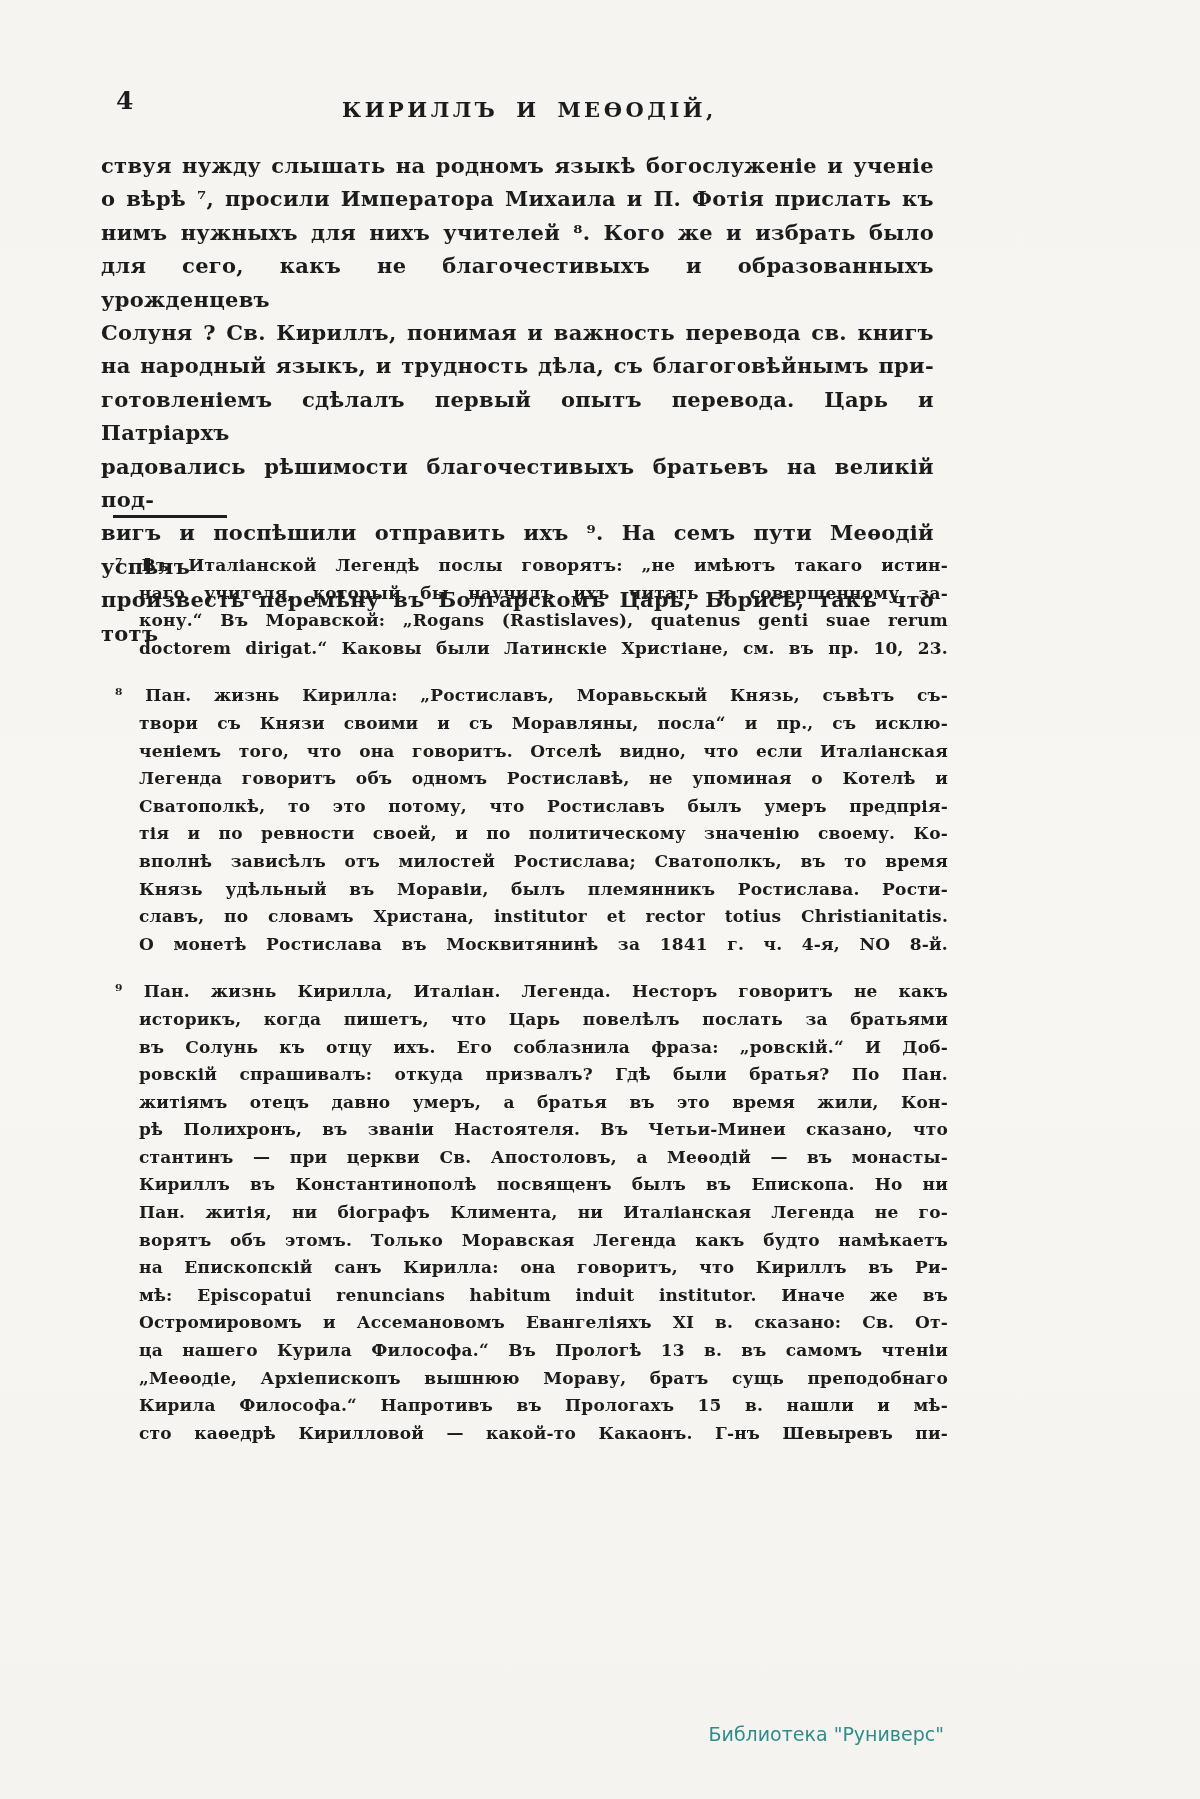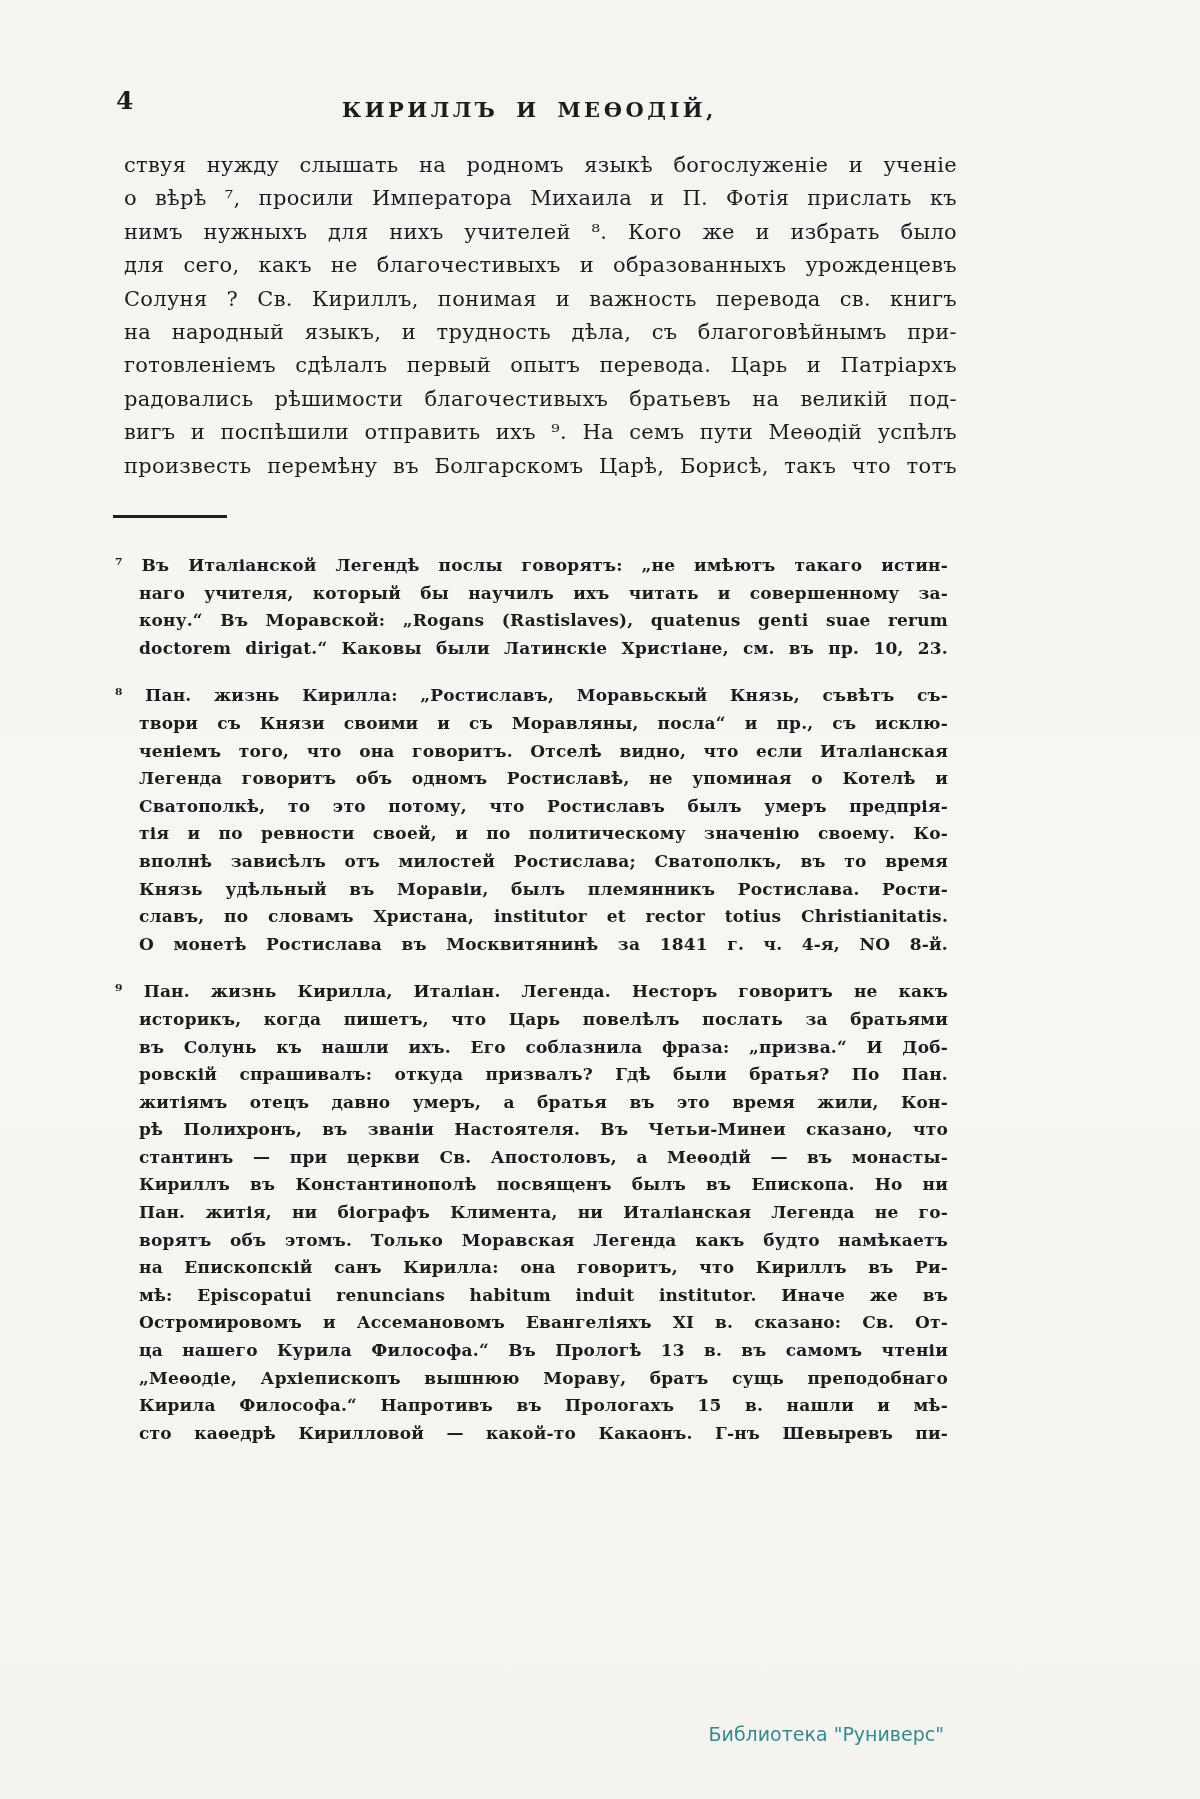--- a/index.html
+++ b/index.html
@@ -29,25 +29,25 @@
     top: 97px;
     width: 833px;
     text-align: center;
     font-size: 21px;
     font-weight: 700;
     letter-spacing: 3.5px;
     word-spacing: 7px;
   }
   .body-text {
     position: absolute;
-    left: 124px;
+    left: 101px;
     top: 149px;
     width: 833px;
     font-size: 21px;
-    font-weight: 400;
+    font-weight: 700;
     line-height: 33.4px;
     letter-spacing: 0.3px;
   }
   .line {
     text-align: justify;
     text-align-last: justify;
     white-space: normal;
   }
   .footnote-rule {
     position: absolute;
@@ -126,21 +126,21 @@
         <div class="fline">Сватополкѣ, то это потому, что Ростиславъ былъ умеръ предпрія-</div>
         <div class="fline">тія и по ревности своей, и по политическому значенію своему. Ко-</div>
         <div class="fline">вполнѣ зависѣлъ отъ милостей Ростислава; Сватополкъ, въ то время</div>
         <div class="fline">Князь удѣльный въ Моравіи, былъ племянникъ Ростислава. Рости-</div>
         <div class="fline">славъ, по словамъ Христана, institutor et rector totius Christianitatis.</div>
         <div class="fline">О монетѣ Ростислава въ Москвитянинѣ за 1841 г. ч. 4-я, NO 8-й.</div>
       </div>
       <div class="footnote">
         <div class="fline first">⁹ Пан. жизнь Кирилла, Италіан. Легенда. Несторъ говоритъ не какъ</div>
         <div class="fline">историкъ, когда пишетъ, что Царь повелѣлъ послать за братьями</div>
-        <div class="fline">въ Солунь къ нашли ихъ. Его соблазнила фраза: „призва.“ И Доб-</div>
+        <div class="fline">въ Солунь къ отцу ихъ. Его соблазнила фраза: „ровскій.“ И Доб-</div>
         <div class="fline">ровскій спрашивалъ: откуда призвалъ? Гдѣ были братья? По Пан.</div>
         <div class="fline">житіямъ отецъ давно умеръ, а братья въ это время жили, Кон-</div>
         <div class="fline">рѣ Полихронъ, въ званіи Настоятеля. Въ Четьи-Минеи сказано, что</div>
         <div class="fline">стантинъ — при церкви Св. Апостоловъ, а Меѳодій — въ монасты-</div>
         <div class="fline">Кириллъ въ Константинополѣ посвященъ былъ въ Епископа. Но ни</div>
         <div class="fline">Пан. житія, ни біографъ Климента, ни Италіанская Легенда не го-</div>
         <div class="fline">ворятъ объ этомъ. Только Моравская Легенда какъ будто намѣкаетъ</div>
         <div class="fline">на Епископскій санъ Кирилла: она говоритъ, что Кириллъ въ Ри-</div>
         <div class="fline">мѣ: Episcopatui renuncians habitum induit institutor. Иначе же въ</div>
         <div class="fline">Остромировомъ и Ассемановомъ Евангеліяхъ XI в. сказано: Св. От-</div>

